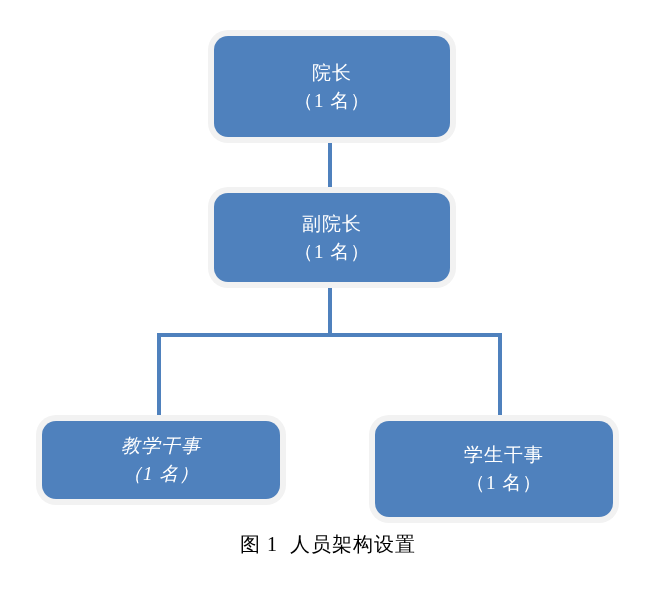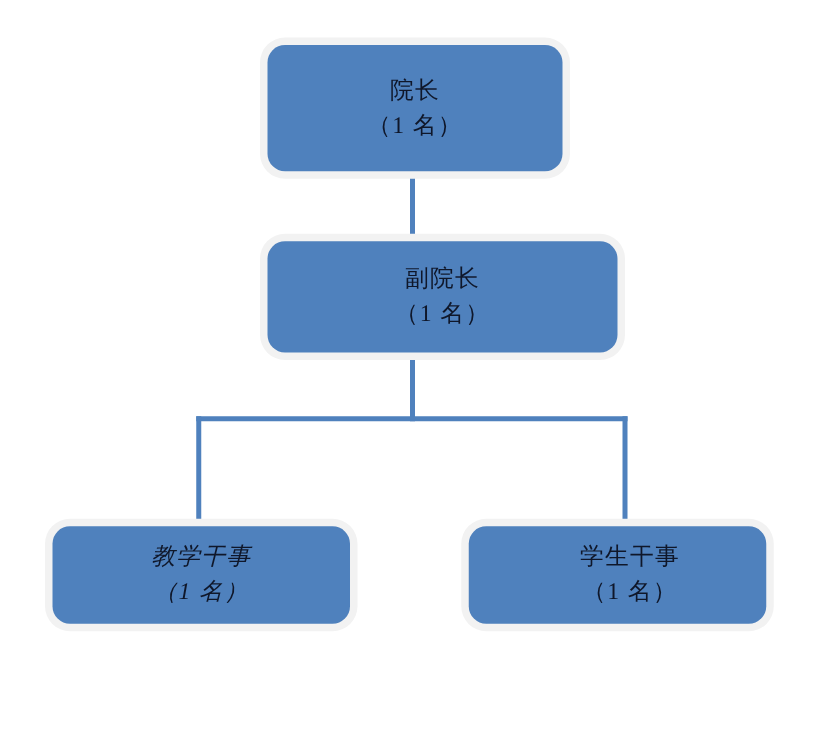--- a/index.html
+++ b/index.html
@@ -24,42 +24,42 @@
   .node {
     position: absolute;
     box-sizing: border-box;
     background: #4F81BD;
     border-radius: 14px;
     box-shadow: 0 0 0 6px #F2F2F2;
     display: flex;
     flex-direction: column;
     align-items: center;
     justify-content: center;
-    color: #0f172a;
+    color: #ffffff;
     text-align: center;
     line-height: 1.35;
     z-index: 3;
   }
   .node .line1,
   .node .line2 {
     display: block;
     font-family: "Liberation Serif", "DejaVu Serif", serif;
     font-size: 19px;
     letter-spacing: 1px;
     white-space: nowrap;
   }
   .node .line2 {
     margin-top: 2px;
     text-align: center;
   }
 
   #node-director   { left: 214px; top: 36px;  width: 236px; height: 101px; }
-  #node-vice       { left: 214px; top: 193px; width: 280px; height: 89px;  }
+  #node-vice       { left: 214px; top: 193px; width: 236px; height: 89px;  }
   #node-teaching   { left: 42px;  top: 421px; width: 238px; height: 78px; font-style: italic;  }
-  #node-student    { left: 375px; top: 421px; width: 238px; height: 78px; padding-left: 20px;  }
+  #node-student    { left: 375px; top: 421px; width: 238px; height: 96px; padding-left: 20px;  }
 
   
   .conn {
     position: absolute;
     background: #4F81BD;
     z-index: 1;
   }
   
   #conn-director-vice {
     left: 328px; top: 133px; width: 4px; height: 64px;
@@ -119,14 +119,15 @@
   <div class="node" id="node-teaching">
     <span class="line1">教学干事</span>
     <span class="line2">（1 名）</span>
   </div>
 
   <div class="node" id="node-student">
     <span class="line1">学生干事</span>
     <span class="line2">（1 名）</span>
   </div>
 
+  <div id="figure-caption">图 1  人员架构设置</div>
 
 </div>
 
 </body></html>

